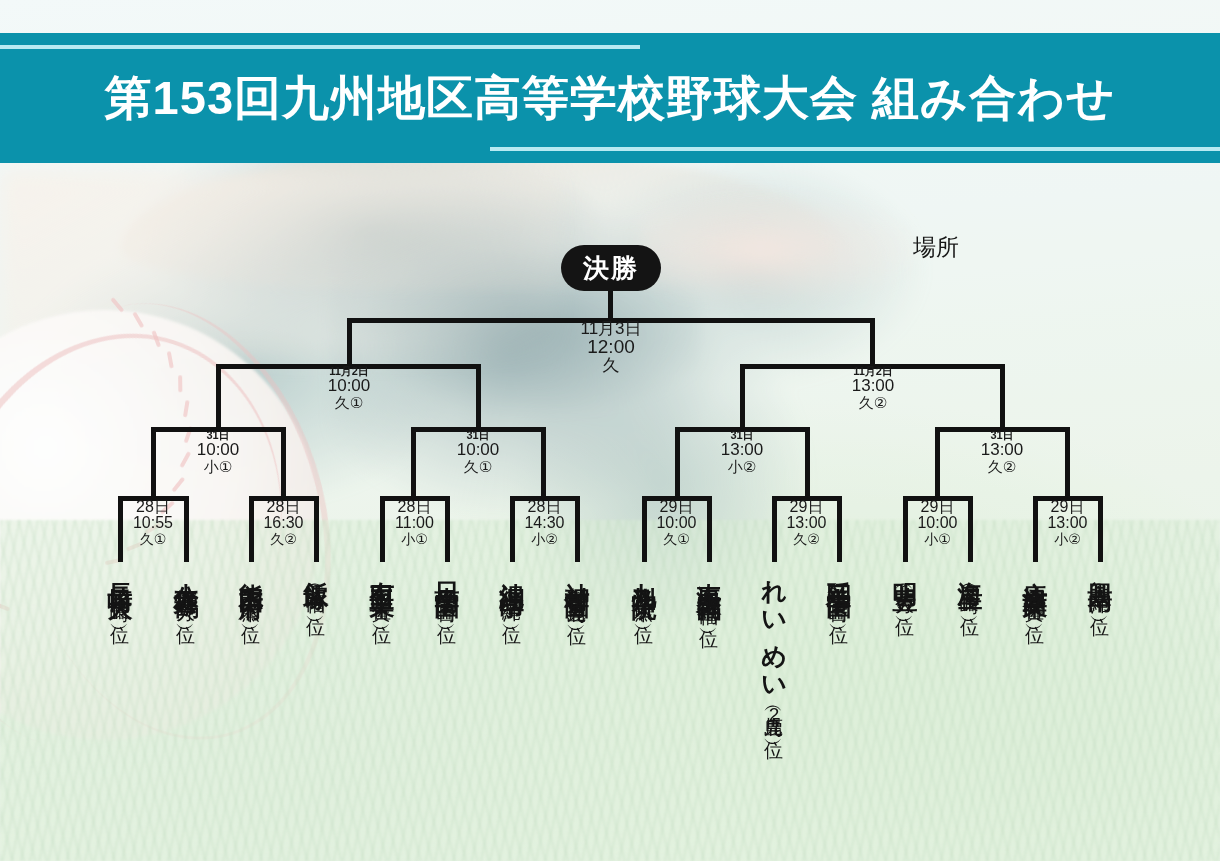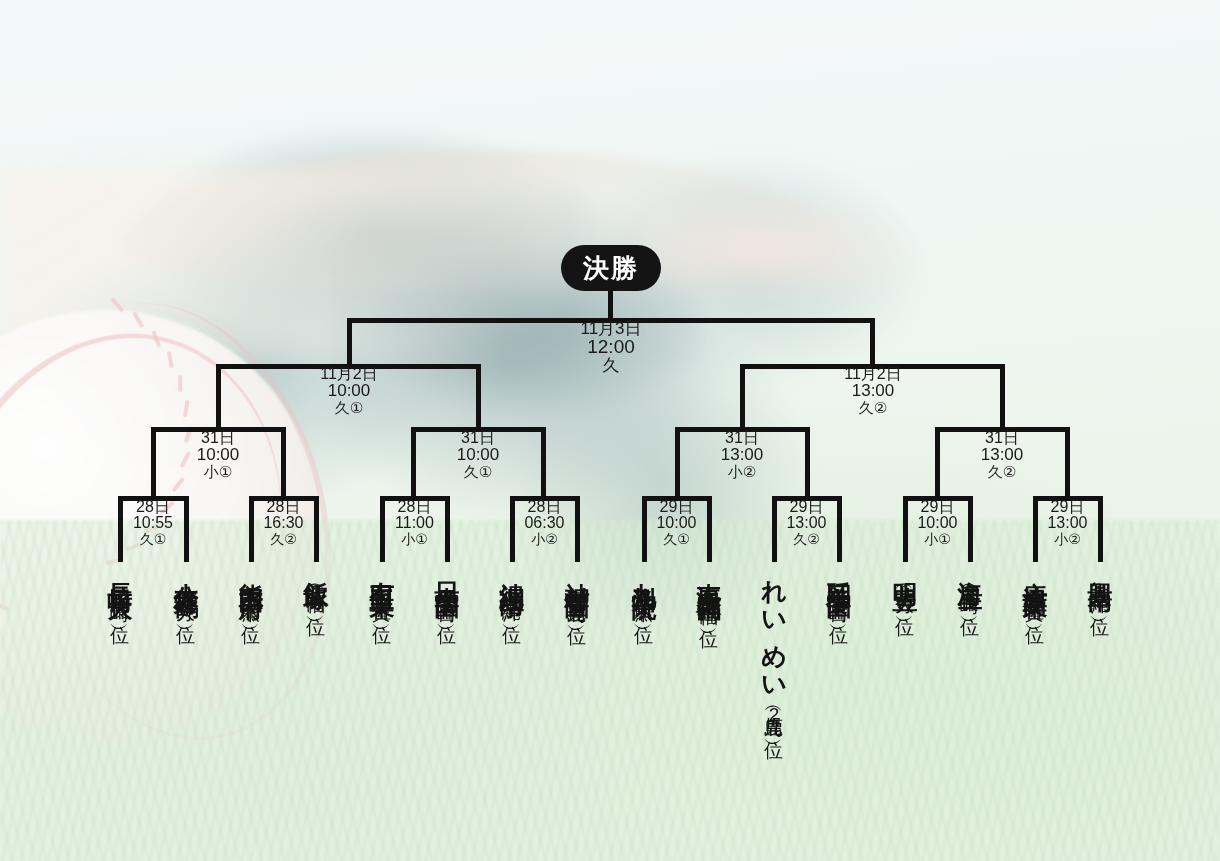--- a/index.html
+++ b/index.html
@@ -203,21 +203,21 @@
     position: absolute;
     text-align: center;
     line-height: 1.02;
     color: #1a1a1a;
     white-space: nowrap;
     z-index: 11;
   }
   .match-label .ml-date { font-size: 17px; }
   .match-label .ml-time { font-size: 19px; }
   .match-label .ml-venue { font-size: 17px; }
-  .match-label.small .ml-date { font-size: 16px; }
+  .match-label.small .ml-date { font-size: 11px; font-weight: bold; }
   .match-label.small .ml-time { font-size: 17px; }
   .match-label.small .ml-venue { font-size: 15px; }
   .match-label.tiny .ml-date { font-size: 16px; }
   .match-label.tiny .ml-time { font-size: 16px; }
   .match-label.tiny .ml-venue { font-size: 14px; }
 
   
   .team {
     position: absolute;
     width: 34px;
@@ -284,22 +284,28 @@
         <div class="stitch" style="left: 279.244px; top: 206.131px; transform: rotate(138.5deg);"></div>
         <div class="stitch" style="left: 264.344px; top: 227.085px; transform: rotate(148.333deg);"></div>
         <div class="stitch" style="left: 246.083px; top: 245.187px; transform: rotate(158.167deg);"></div>
         <div class="stitch" style="left: 225px; top: 259.904px; transform: rotate(168deg);"></div>
         <div class="stitch" style="left: 113.373px; top: 305.399px; transform: rotate(202deg);"></div>
       </div>
     <div class="bg-grass"></div>
     <div class="bg-whitewash"></div>
   </div>
 
+  <div class="header">
+    <div class="header-rule-top"></div>
+    <div class="header-rule-bottom"></div>
+    <div class="header-title">第153回九州地区高等学校野球大会 組み合わせ</div>
+  </div>
 
   <div class="legend">
+    <div>場所</div>
   </div>
 
   <div class="bracket" id="bracket">
 
     <div class="final-badge">決勝</div>
 
     <div class="line v" style="left:608px; top:291px; height:29px;"></div>
 
     <div class="line h" style="left:347px; top:318px; width:528px;"></div>
 
@@ -388,21 +394,21 @@
       <div class="match-label tiny" style="left: 382px; top: 499px; width: 65px;">
         <div class="ml-date">28日</div>
         <div class="ml-time">11:00</div>
         <div class="ml-venue">小①</div>
       </div>
       <div class="line h" style="left: 510px; top: 496px; width: 65px;"></div>
       <div class="line v" style="left: 510px; top: 496px; height: 66px;"></div>
       <div class="line v" style="left: 575px; top: 496px; height: 66px;"></div>
       <div class="match-label tiny" style="left: 512px; top: 499px; width: 65px;">
         <div class="ml-date">28日</div>
-        <div class="ml-time">06:30</div>
+        <div class="ml-time">14:30</div>
         <div class="ml-venue">小②</div>
       </div>
       <div class="line h" style="left: 642px; top: 496px; width: 65px;"></div>
       <div class="line v" style="left: 642px; top: 496px; height: 66px;"></div>
       <div class="line v" style="left: 707px; top: 496px; height: 66px;"></div>
       <div class="match-label tiny" style="left: 644px; top: 499px; width: 65px;">
         <div class="ml-date">29日</div>
         <div class="ml-time">10:00</div>
         <div class="ml-venue">久①</div>
       </div>

